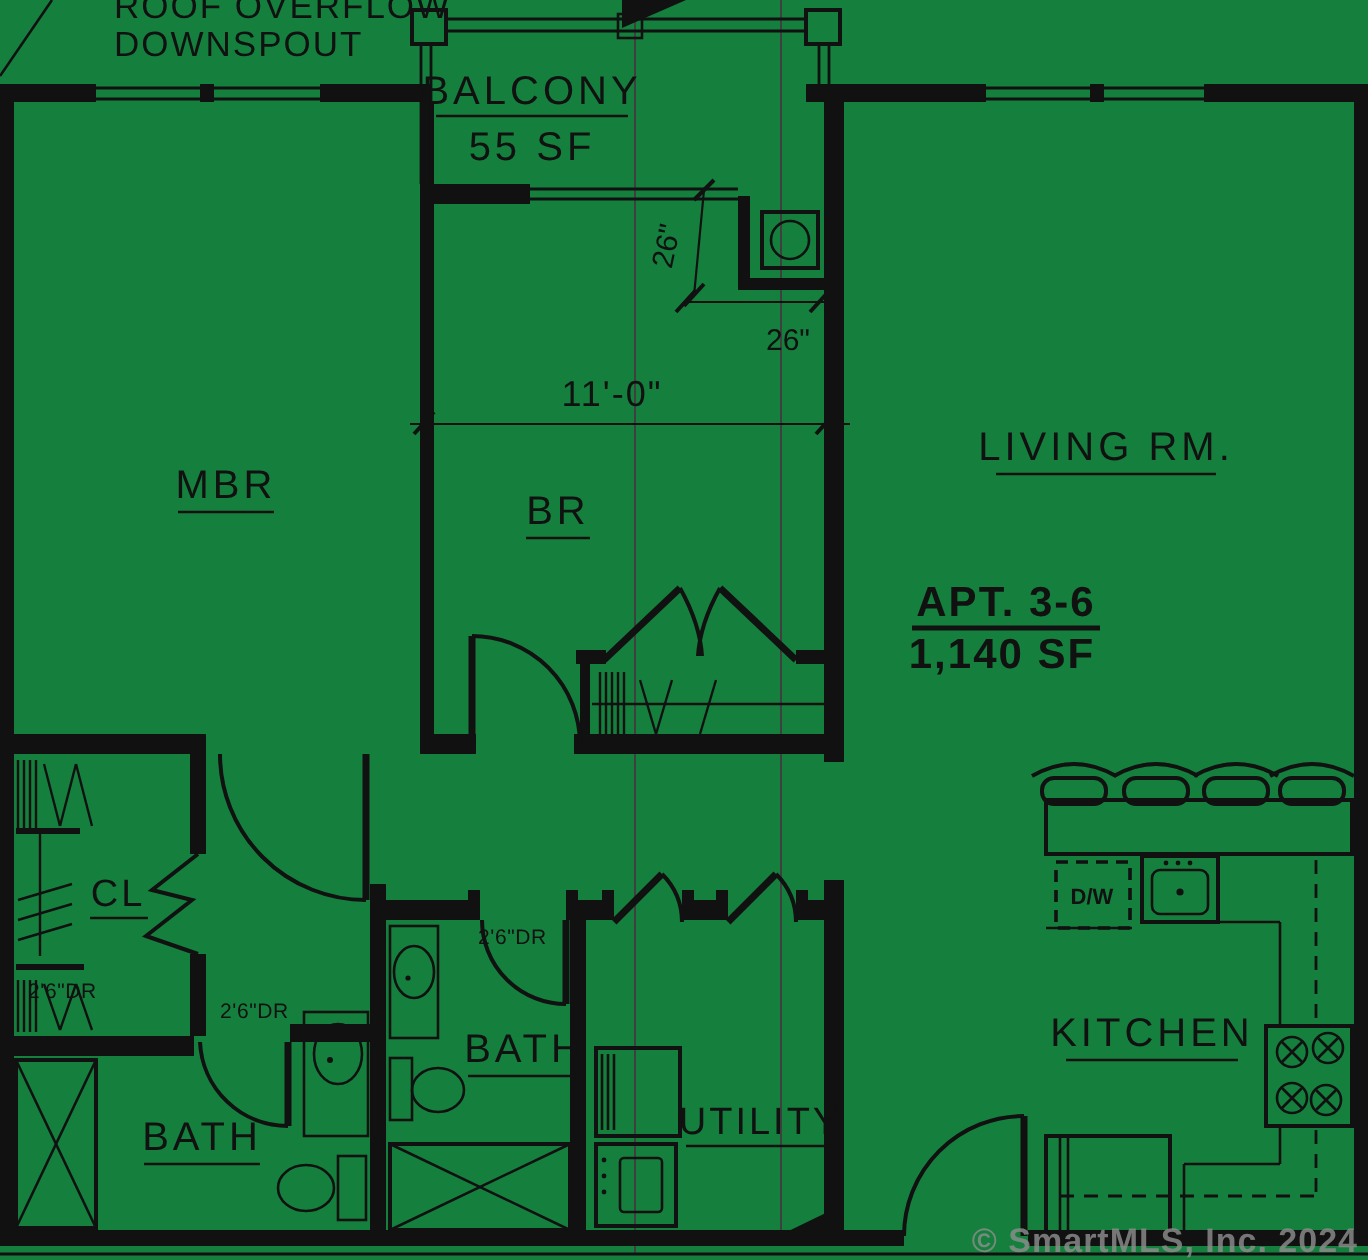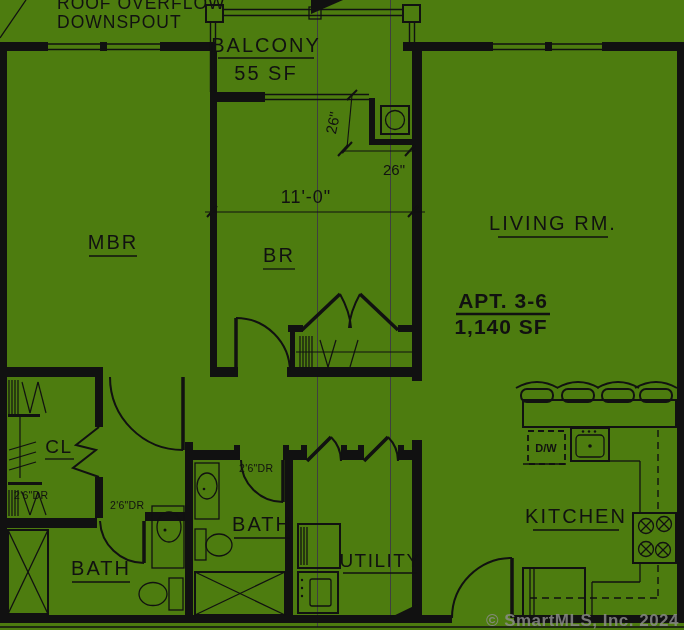--- a/index.html
+++ b/index.html
@@ -1,16 +1,16 @@
 <!DOCTYPE html>
 <html><head>
 <meta charset="utf-8">
 <style>
   html,body{margin:0;padding:0;background:#ffffff;}
-  .plan-wrap{width:684px;height:630px;background:#4d7c0f;overflow:hidden;position:relative;}
+  .plan-wrap{width:684px;height:630px;background:#15803d;overflow:hidden;position:relative;}
   svg text{font-family:"Liberation Sans","DejaVu Sans",sans-serif;fill:#111111;}
   .room-lbl{font-size:20px;letter-spacing:2px;}
   .room-lbl-sm{font-size:19px;letter-spacing:1.5px;}
   .big-lbl{font-size:21px;font-weight:bold;letter-spacing:1px;}
   .dim-lbl{font-size:18px;letter-spacing:1px;}
   .dim-sm{font-size:15px;}
   .door-lbl{font-size:10.5px;letter-spacing:0.3px;}
   .note-lbl{font-size:17.5px;letter-spacing:1px;}
   .dw-lbl{font-size:11px;font-weight:bold;}
   .watermark{font-size:17px;font-weight:bold;fill:#8d8d8d;opacity:0.82;letter-spacing:0.5px;}

